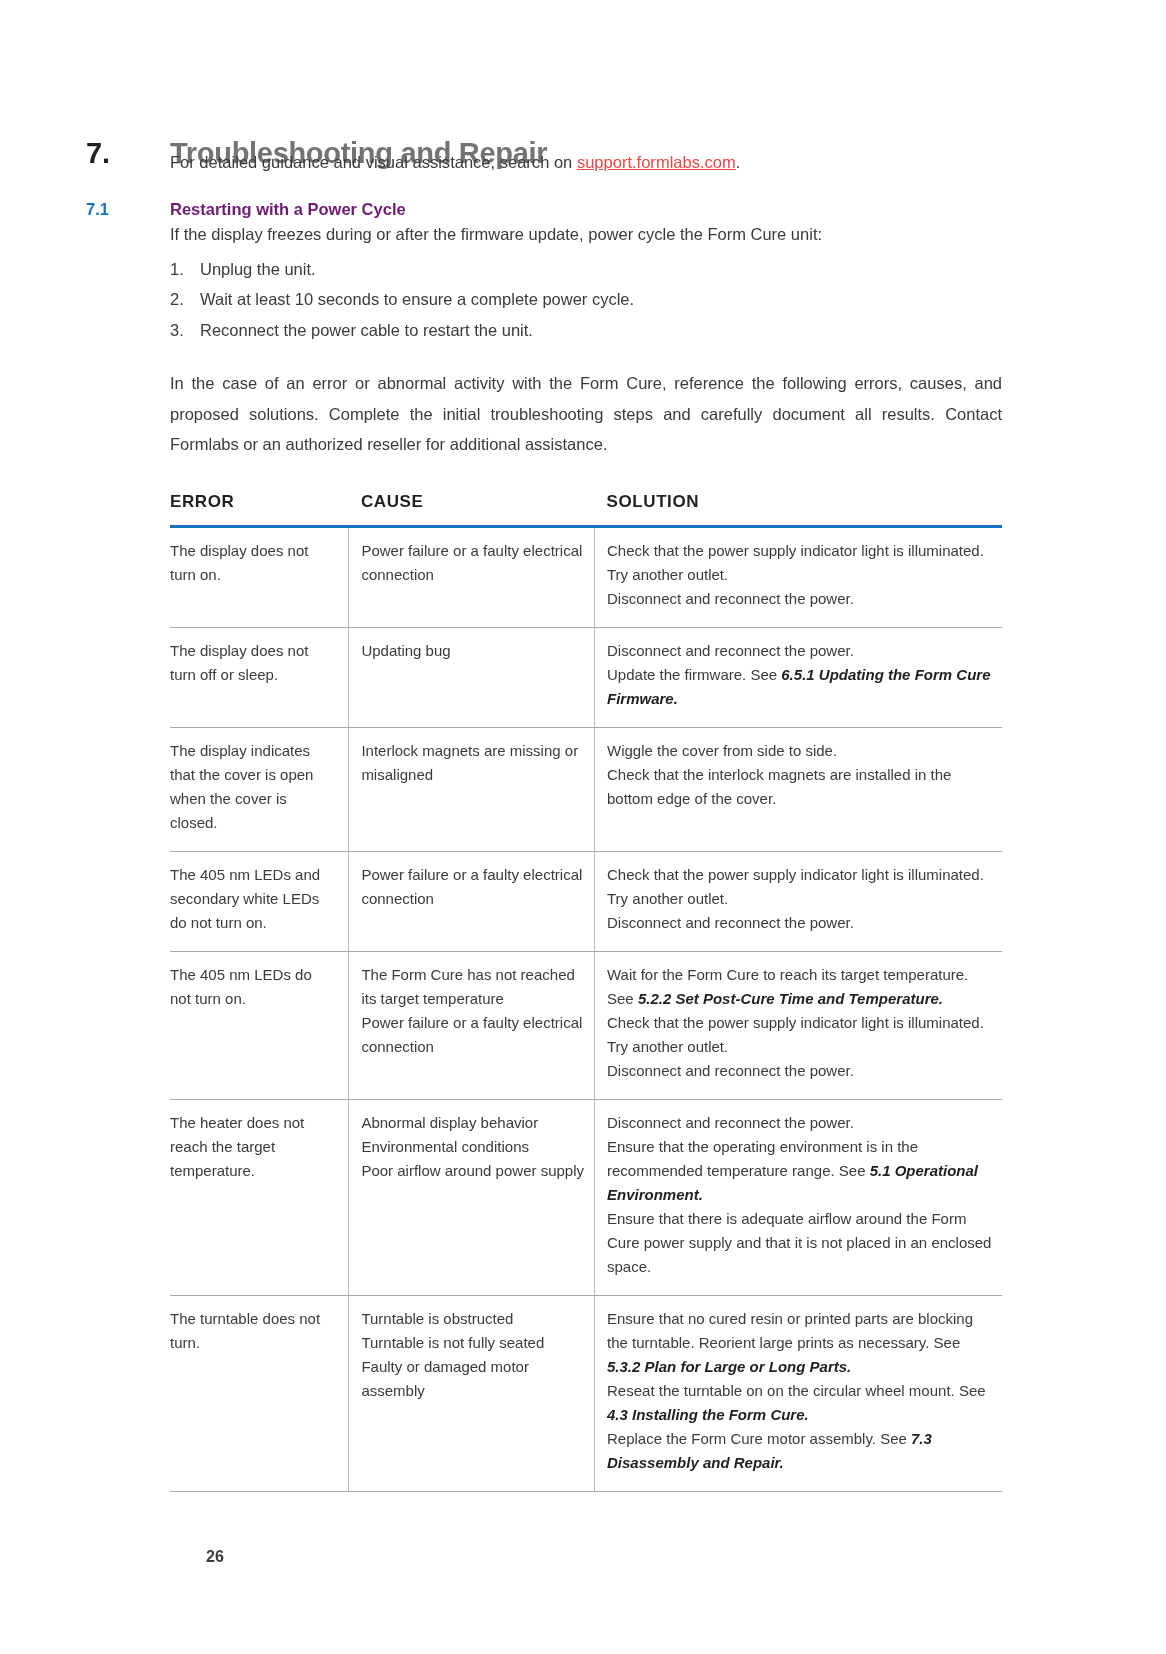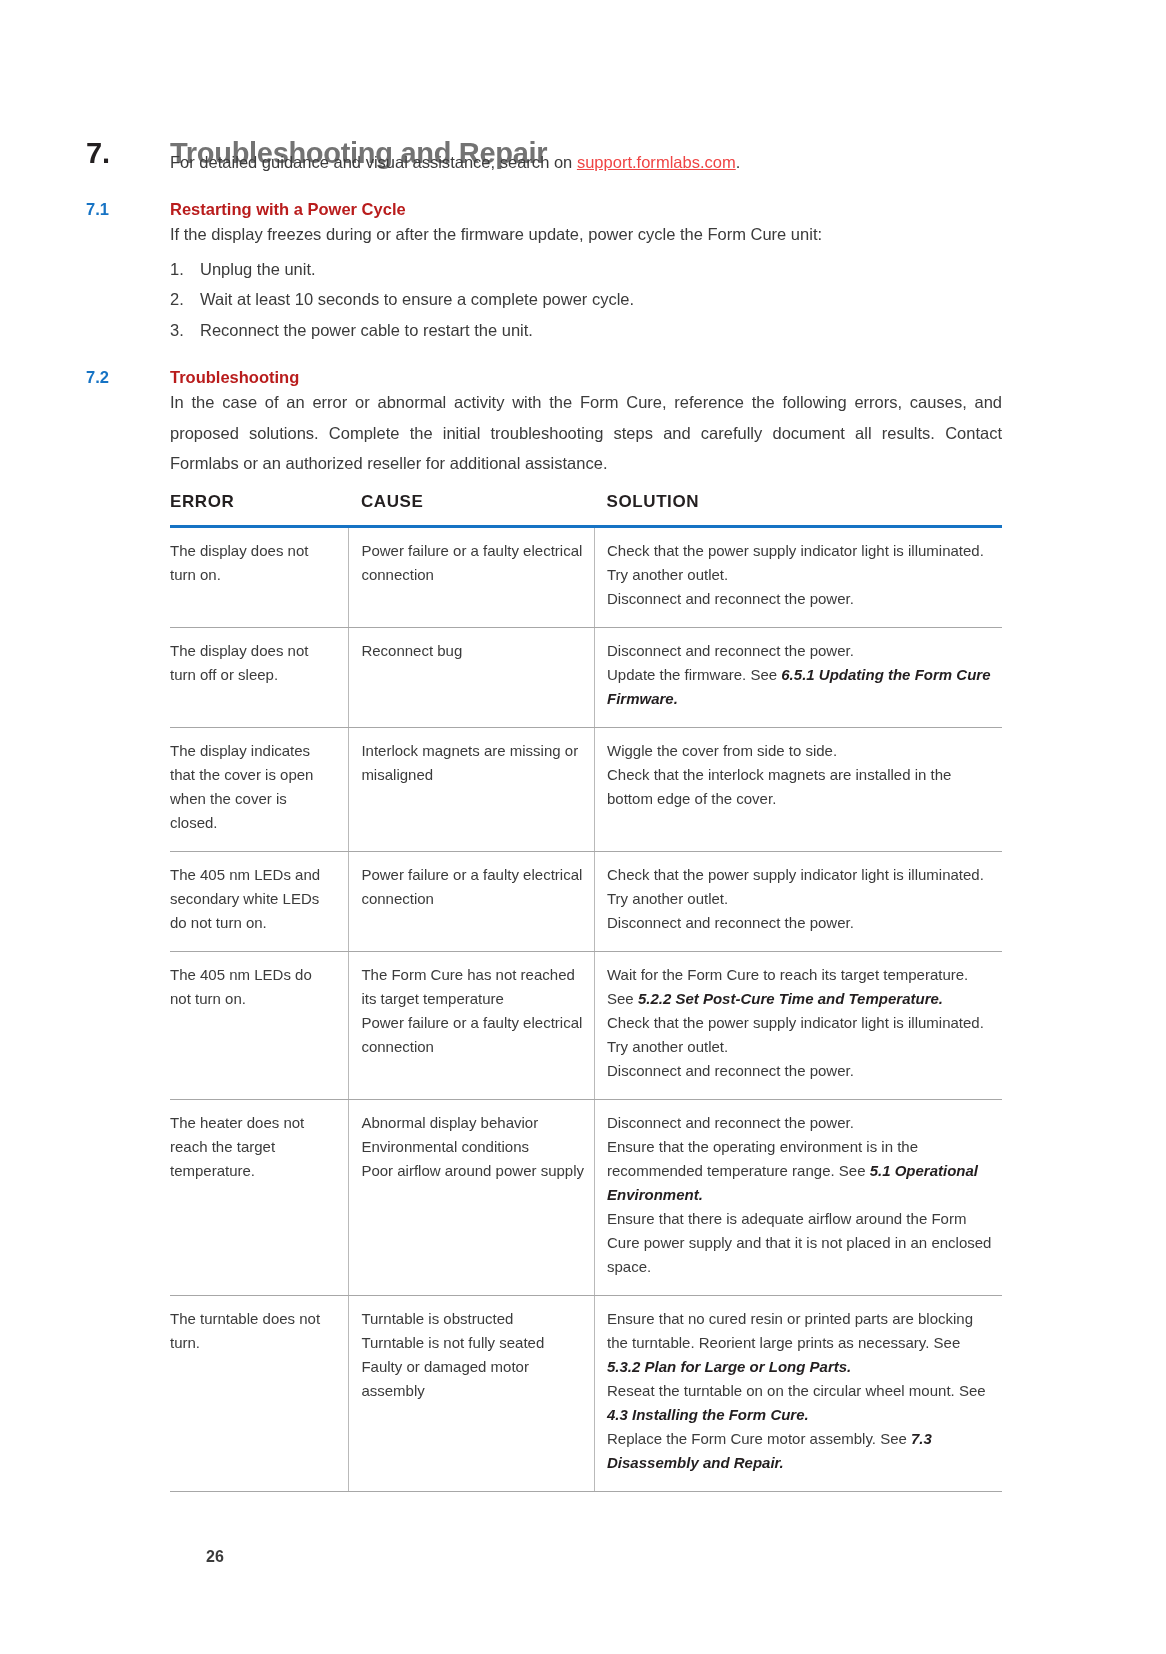--- a/index.html
+++ b/index.html
@@ -71,21 +71,21 @@
   }
   .sec-num {
     width: 84px;
     font-size: 16.5px;
     font-weight: bold;
     color: #1673c4;
   }
   .sec-title {
     font-size: 16.5px;
     font-weight: bold;
-    color: #b91c1c;
+    color: #701a75;
   }
   .sec-body {
     margin-left: 84px;
     font-size: 16.5px;
     color: #3b3b3b;
     line-height: 1.85;
   }
   .sec-body.para {
     width: 832px;
     text-align: justify;
@@ -190,24 +190,20 @@
         <span>Wait at least 10 seconds to ensure a complete power cycle.</span>
       </li>
       <li>
         <span class="idx">3.</span>
         <span>Reconnect the power cable to restart the unit.</span>
       </li>
     </ol>
   </div>
 
   <div class="section" style="top:368px;">
-    <div class="sec-head">
-      <div class="sec-num">7.2</div>
-      <div class="sec-title">Troubleshooting</div>
-    </div>
     <div class="sec-body para">In the case of an error or abnormal activity with the Form Cure, reference the following errors, causes, and proposed solutions. Complete the initial troubleshooting steps and carefully document all results. Contact Formlabs or an authorized reseller for additional assistance.</div>
   </div>
 
   <table class="tbl">
     <thead>
       <tr>
         <th class="c-err">ERROR</th>
         <th class="c-cause">CAUSE</th>
         <th class="c-sol">SOLUTION</th>
       </tr>
@@ -219,21 +215,21 @@
             <span class="line">Power failure or a faulty electrical connection</span>
           </td>
           <td class="c-sol">
             <span class="line">Check that the power supply indicator light is illuminated. Try another outlet.</span>
             <span class="line">Disconnect and reconnect the power.</span>
           </td>
         </tr>
         <tr>
           <td class="c-err">The display does not turn off or sleep.</td>
           <td class="c-cause">
-            <span class="line">Reconnect bug</span>
+            <span class="line">Updating bug</span>
           </td>
           <td class="c-sol">
             <span class="line">Disconnect and reconnect the power.</span>
             <span class="line">Update the firmware. See <span class="ref">6.5.1 Updating the Form Cure Firmware.</span></span>
           </td>
         </tr>
         <tr>
           <td class="c-err">The display indicates that the cover is open when the cover is closed.</td>
           <td class="c-cause">
             <span class="line">Interlock magnets are missing or misaligned</span>

